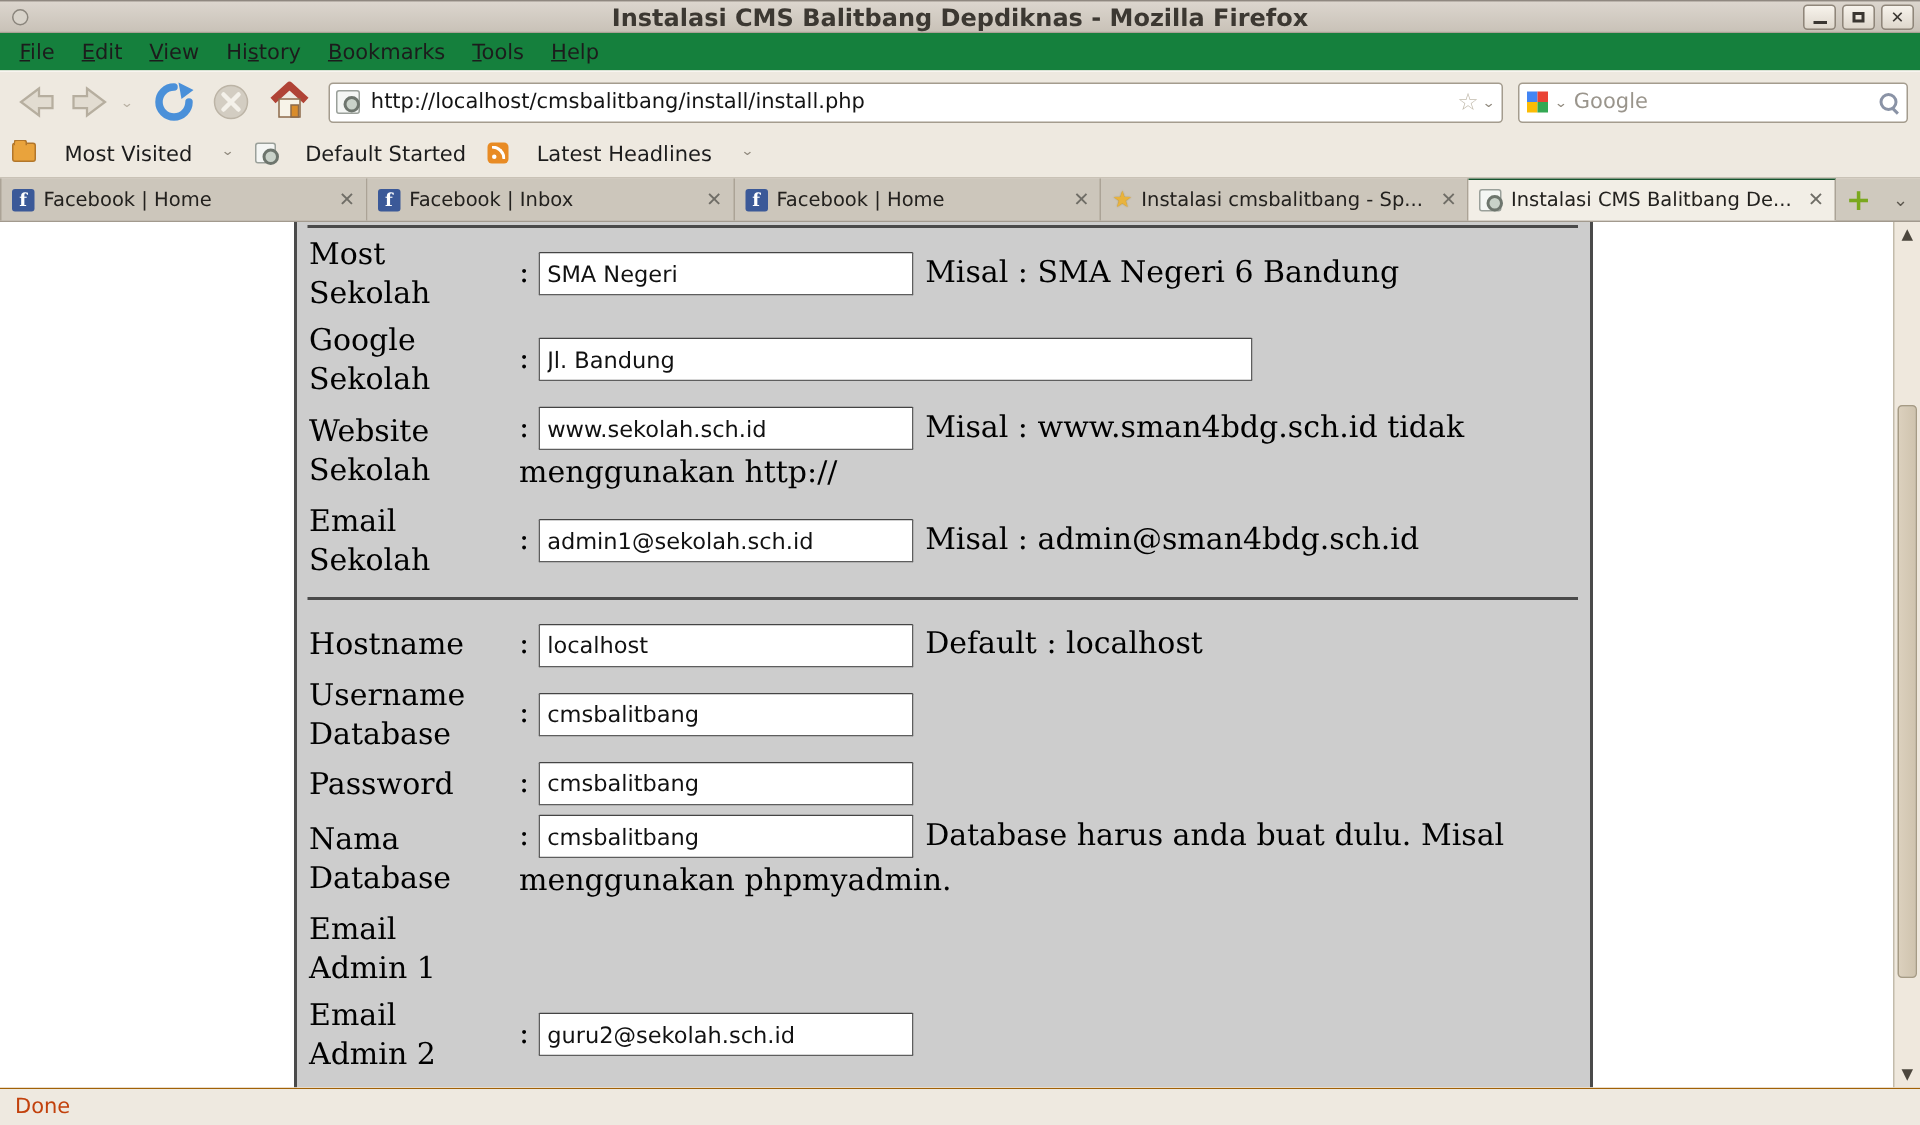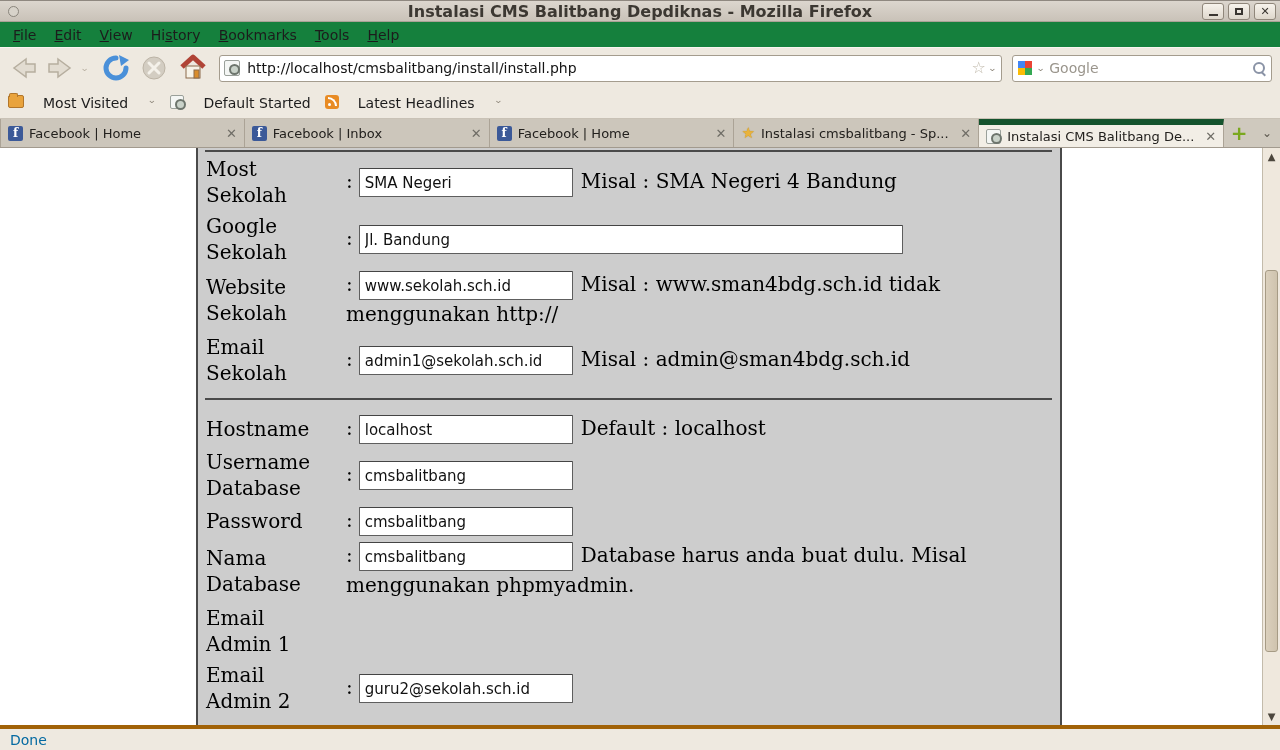--- a/index.html
+++ b/index.html
@@ -68,21 +68,21 @@
   .rss-icon::before { content:""; position:absolute; left:3px; bottom:3px; width:3px; height:3px; background:#fff; border-radius:50%; }
   .rss-icon::after { content:""; position:absolute; left:3px; bottom:3px; width:7px; height:7px; border:2px solid #fff; border-left:none; border-bottom:none; border-radius:0 9px 0 0; }
 
   
   .tabbar { height:29px; background:#cfc9be; display:flex; align-items:stretch; border-bottom:1px solid #a29a8e; }
   .tab {
     width:245px; display:flex; align-items:center; gap:6px; padding:0 7px;
     border-right:1px solid #aba396; background:#ccc6bb; font-size:13px; color:#23211e; min-width:0;
   }
   .tab:first-child { border-left:1px solid #aba396; }
-  .tab.active { background:#f2eee6; border-top:6px solid #14532d; }
+  .tab.active { background:#f2eee6; border-top:1px solid #14532d; }
   .tab-title { flex:1; white-space:nowrap; overflow:hidden; }
   .tab-close { color:#6f6d66; font-weight:bold; font-size:13px; flex:none; }
   .fb-icon { width:15px; height:15px; background:#3b5998; color:#fff; font-weight:bold; font-size:12px; line-height:15px; text-align:center; border-radius:2px; flex:none; font-family:"DejaVu Serif",serif; }
   .star-icon-gold { color:#e9b33c; font-size:15px; line-height:1; flex:none; text-shadow:0 0 1px #a87c14; }
   .newtab-btn { width:30px; display:flex; align-items:center; justify-content:center; color:#7aa81e; font-size:20px; font-weight:bold; }
   .alltabs-btn { width:26px; display:flex; align-items:center; justify-content:center; color:#5d584f; font-size:12px; }
 
   
   .content { position:relative; height:577px; background:#fff; overflow:hidden; }
   .page-area { position:absolute; left:0; top:0; right:18px; bottom:0; background:#fff; overflow:hidden; }
@@ -96,31 +96,31 @@
   .form-divider.mid { margin-top:12px; margin-bottom:14px; }
   .frow { display:grid; grid-template-columns:126px 1fr; column-gap:14px; align-items:center; margin-bottom:5px; }
   .flabel { line-height:26px; }
   .fcontent { line-height:29px; }
   .colon { margin-right:6px; }
   .finput {
     height:29px; border:1px solid #5e5e5e; border-top-color:#444; background:#fff;
     font-family:"DejaVu Sans","Liberation Sans",sans-serif; font-size:15px; color:#111;
     padding:0 5px; vertical-align:middle; margin-right:8px; border-radius:1px;
   }
-  .finput.narrow { width:214px; }
-  .finput.wide { width:544px; }
+  .finput.narrow { width:250px; }
+  .finput.wide { width:476px; }
 
   
   .scrollbar { position:absolute; right:0; top:0; bottom:0; width:18px; background:#efe8dd; border-left:1px solid #c3bbab; }
   .sb-arrow { position:absolute; left:0; right:0; height:17px; display:flex; align-items:center; justify-content:center; color:#4c463d; font-size:10px; }
   .sb-up { top:0; } .sb-down { bottom:0; }
   .sb-thumb { position:absolute; left:2px; right:2px; top:122px; height:382px; background:linear-gradient(90deg,#dbd0bd,#cfc3ae); border:1px solid #a69b85; border-radius:3px; }
 
   
-  .statusbar { height:25px; background:#eee9e0; border-top:4px solid #a16207; display:flex; align-items:center; padding:0 10px; font-size:14px; color:#0369a1; }
+  .statusbar { height:25px; background:#eee9e0; border-top:1px solid #a16207; display:flex; align-items:center; padding:0 10px; font-size:14px; color:#c2410c; }
 
   
   svg { display:block; }
 </style>
 </head>
 <body>
 
 <div class="titlebar">
   <span class="title-text">Instalasi CMS Balitbang Depdiknas - Mozilla Firefox</span>
   <span class="win-icon"></span>
@@ -246,21 +246,21 @@
   <div class="alltabs-btn">⌄</div>
 </div>
 
 <div class="content">
   <div class="page-area">
     <div class="graybox">
       <div class="form-divider"></div>
 
       <div class="frow">
         <div class="flabel">Most Sekolah</div>
-        <div class="fcontent"><span class="colon">:</span><input class="finput narrow" value="SMA Negeri" style=""><span class="fhint">Misal : SMA Negeri 4 Bandung</span></div>
+        <div class="fcontent"><span class="colon">:</span><input class="finput narrow" value="SMA Negeri" style=""><span class="fhint">Misal : SMA Negeri 6 Bandung</span></div>
       </div>
 
       <div class="frow">
         <div class="flabel">Google Sekolah</div>
         <div class="fcontent"><span class="colon">:</span><input class="finput wide" value="Jl. Bandung" style=""><span class="fhint"></span></div>
       </div>
 
       <div class="frow">
         <div class="flabel">Website Sekolah</div>
         <div class="fcontent"><span class="colon">:</span><input class="finput narrow" value="www.sekolah.sch.id" style=""><span class="fhint">Misal : www.sman4bdg.sch.id tidak menggunakan http://</span></div>

